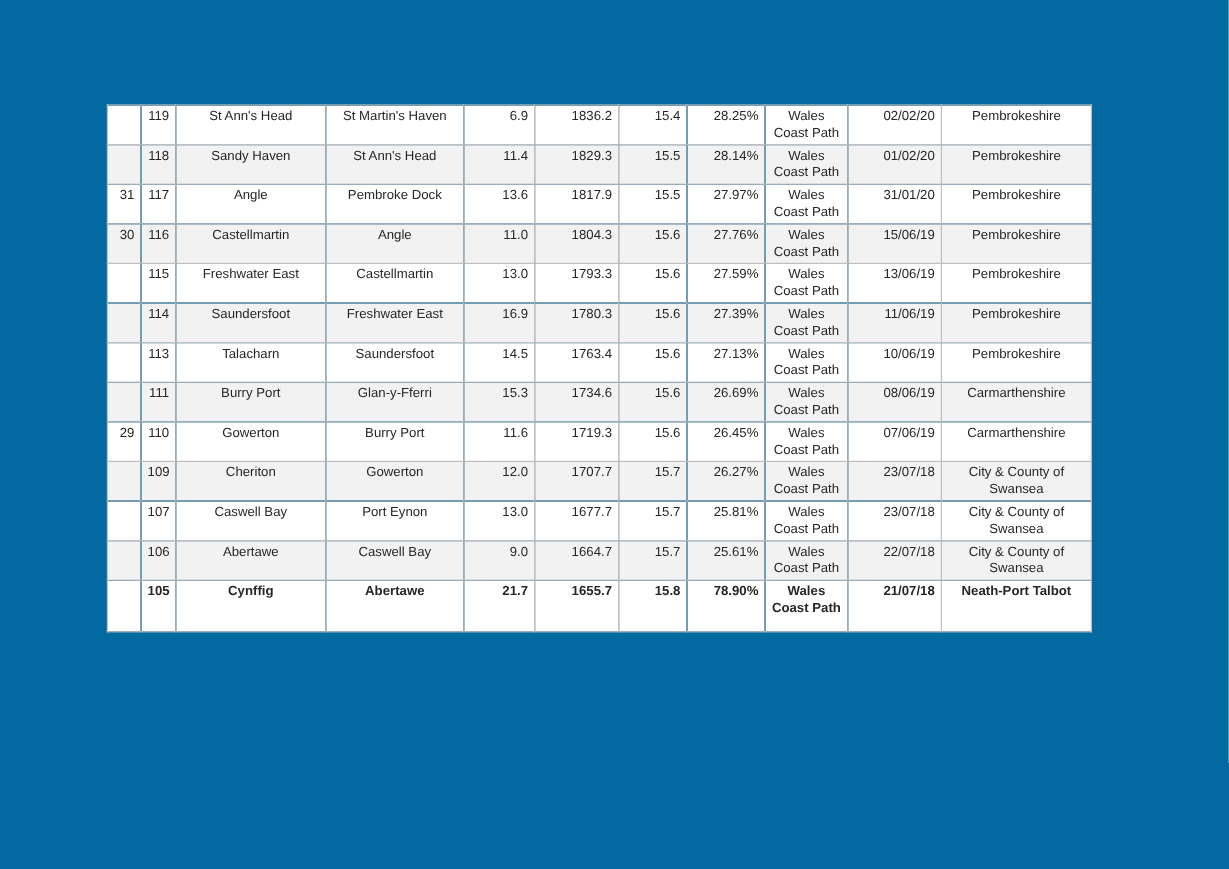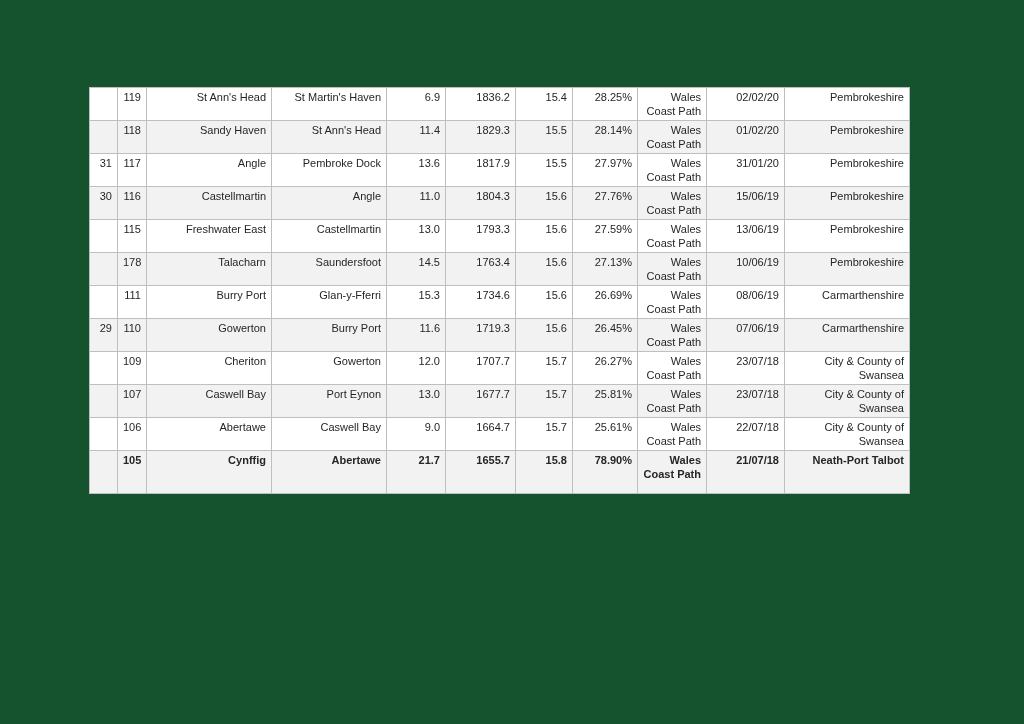--- a/index.html
+++ b/index.html
@@ -5,21 +5,21 @@
   * { margin: 0; padding: 0; box-sizing: border-box; }
   html, body {
     width: 1024px; height: 724px;
     background: #ffffff;
     font-family: "Liberation Sans", sans-serif;
     overflow: hidden;
   }
   .page {
     position: relative;
     width: 1024px; height: 724px;
-    background: #14532d;
+    background: #0369a1;
   }
   .table-wrap {
     position: absolute;
     left: 89px; top: 87px;
   }
   table.stages {
     border-collapse: collapse;
     table-layout: fixed;
     width: 820px;
     font-size: 11px;
@@ -30,21 +30,21 @@
     border: 1px solid #bfbfbf;
     vertical-align: top;
     padding: 2px 5px 0 5px;
     height: 33px;
     overflow: hidden;
     background: #ffffff;
   }
   table.stages tr:nth-child(even) td { background: #f2f2f2; }
   table.stages tr:last-child td { height: 43px; font-weight: bold; }
   td.num { text-align: right; }
-  td.txt { text-align: right; }
+  td.txt { text-align: center; }
 </style>
 </head>
 <body>
 
 <div class="page">
   <div class="table-wrap">
     <table class="stages">
       <colgroup>
         <col style="width:28px">
         <col style="width:29px">
@@ -122,24 +122,37 @@
     <td class="txt">Castellmartin</td>
     <td class="num">13.0</td>
     <td class="num">1793.3</td>
     <td class="num">15.6</td>
     <td class="num">27.59%</td>
     <td class="txt">Wales Coast Path</td>
     <td class="num">13/06/19</td>
     <td class="txt">Pembrokeshire</td>
   </tr>
 
-
-  <tr>
-    <td class="num"></td>
-    <td class="num">178</td>
+  <tr>
+    <td class="num"></td>
+    <td class="num">114</td>
+    <td class="txt">Saundersfoot</td>
+    <td class="txt">Freshwater East</td>
+    <td class="num">16.9</td>
+    <td class="num">1780.3</td>
+    <td class="num">15.6</td>
+    <td class="num">27.39%</td>
+    <td class="txt">Wales Coast Path</td>
+    <td class="num">11/06/19</td>
+    <td class="txt">Pembrokeshire</td>
+  </tr>
+
+  <tr>
+    <td class="num"></td>
+    <td class="num">113</td>
     <td class="txt">Talacharn</td>
     <td class="txt">Saundersfoot</td>
     <td class="num">14.5</td>
     <td class="num">1763.4</td>
     <td class="num">15.6</td>
     <td class="num">27.13%</td>
     <td class="txt">Wales Coast Path</td>
     <td class="num">10/06/19</td>
     <td class="txt">Pembrokeshire</td>
   </tr>

